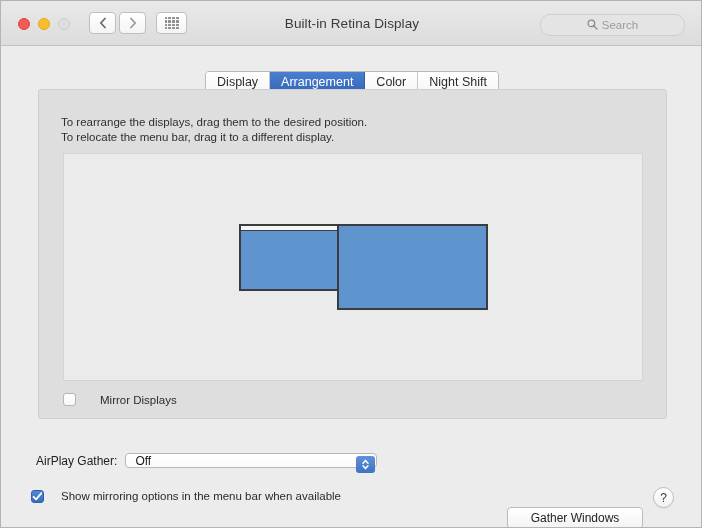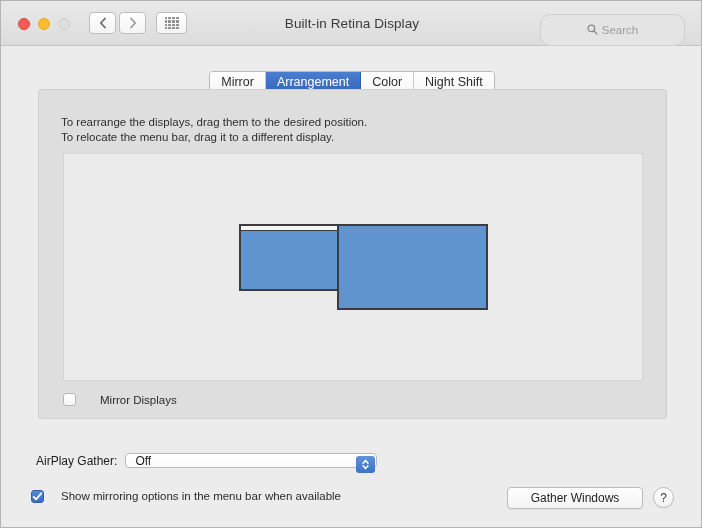--- a/index.html
+++ b/index.html
@@ -93,21 +93,21 @@
     width: 702px;
     text-align: center;
     font-size: 13.5px;
     color: #3a3a3a;
     letter-spacing: 0.1px;
   }
 
   #search {
     position: absolute;
     right: 18px; top: 13px;
-    width: 145px; height: 32px;
+    width: 145px; height: 22px;
     background: #e4e4e4;
     border: 1px solid #cfcfcf;
     border-radius: 10px;
     display: flex;
     align-items: center;
     justify-content: center;
     gap: 4px;
   }
   #search .sicon { display: block; }
   #search .splaceholder {
@@ -275,21 +275,21 @@
   #bottom-check {
     position: absolute;
     left: 30px; top: 489px;
     display: flex;
     align-items: flex-start;
     gap: 17px;
   }
 
   #gather-btn {
     position: absolute;
-    left: 506px; top: 486px;
+    left: 506px; top: 506px;
     width: 136px; height: 22px;
     background: linear-gradient(to bottom, #ffffff 0%, #f3f3f3 100%);
     border: 1px solid #bcbcbc;
     border-radius: 4px;
     display: flex;
     align-items: center;
     justify-content: center;
     font-size: 12px;
     color: #242424;
     box-shadow: 0 1px 1px rgba(0,0,0,0.05);
@@ -369,21 +369,21 @@
           <circle cx="4.4" cy="4.4" r="3.3" fill="none" stroke="#8a8a8a" stroke-width="1.3"></circle>
           <line x1="6.9" y1="6.9" x2="10" y2="10" stroke="#8a8a8a" stroke-width="1.3" stroke-linecap="round"></line>
         </svg>
       </span>
       <span class="splaceholder">Search</span>
     </div>
   </div>
 
   <div id="tabbar">
     <div class="tabs">
-      <div class="tab">Mirror</div>
+      <div class="tab">Display</div>
       <div class="tab selected">Arrangement</div>
       <div class="tab">Color</div>
       <div class="tab">Night Shift</div>
     </div>
   </div>
 
   <div id="panel">
 
     <div id="instructions">
       <div>To rearrange the displays, drag them to the desired position.</div>

